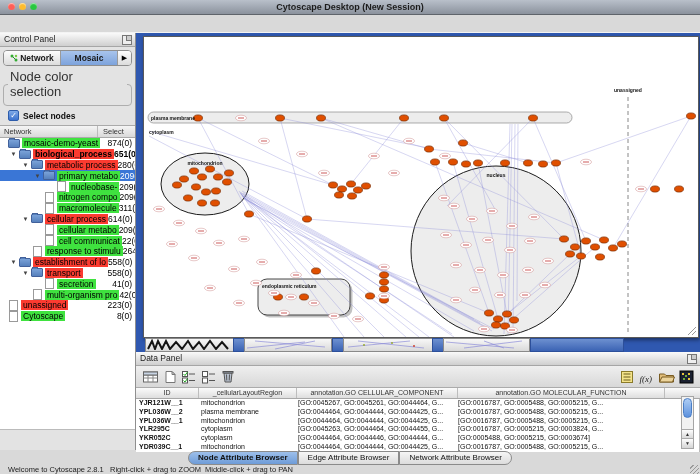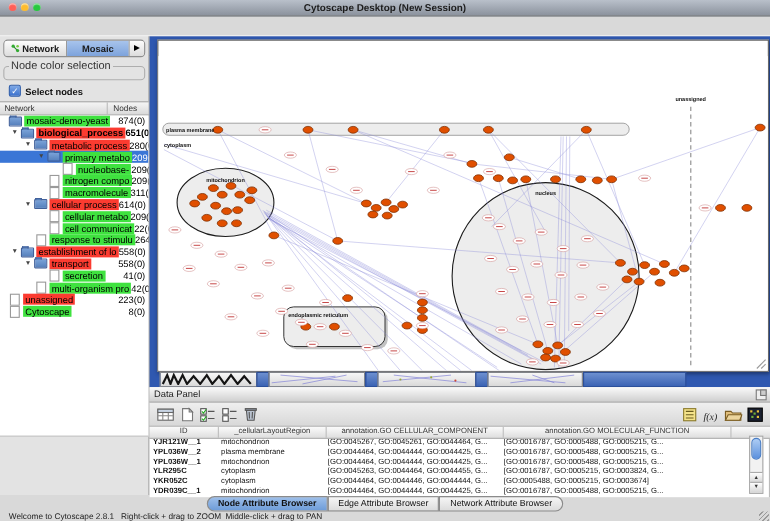--- a/index.html
+++ b/index.html
@@ -26,21 +26,21 @@
   .panel-head{height:13px;background:linear-gradient(#fafafa,#cfcfcf);border-bottom:1px solid #a6a6a6;
       font-size:8.5px;color:#222;line-height:13px;padding-left:4px;position:relative}
   .float-ic{position:absolute;right:3px;top:2px;width:8px;height:8px;border:1px solid #777;background:#eee}
   .float-ic::after{content:"";position:absolute;right:-1px;top:-1px;width:4px;height:4px;border:1px solid #777;background:#ccc}
   #cp-tabs{display:flex;margin:3px 3px 2px 3px;height:14px;border:1px solid #8e8e8e;border-radius:4px;overflow:hidden;background:#e8e8e8}
   .cp-tab{flex:1;font-size:8.5px;font-weight:bold;color:#1a1a1a;text-align:center;line-height:14px;
       background:linear-gradient(#fdfdfd,#dcdcdc);border-right:1px solid #9a9a9a;display:flex;align-items:center;justify-content:center;gap:2px}
   .cp-tab.active{background:linear-gradient(#a8c4ec,#7da3dc)}
   .cp-tab-more{width:13px;font-size:7px;text-align:center;line-height:14px;background:linear-gradient(#fdfdfd,#dcdcdc)}
   fieldset{margin:3px 3px;border:1px solid #aeaeae;border-radius:4px;padding:2px 4px 4px 4px}
-  legend{font-size:10px;color:#333;padding:0 2px}
+  legend{font-size:13px;color:#333;padding:0 2px}
   #combo{height:14px;display:flex;align-items:center;background:#fff;border:1px solid #979797;border-radius:3px;overflow:hidden}
   #combo .val{flex:1;font-size:8.5px;padding-left:5px;color:#111;white-space:nowrap}
   #combo .stepper{width:12px;height:100%;background:linear-gradient(#8fb4ea,#4f80cf);color:#fff;
       font-size:4.5px;line-height:4.5px;display:flex;flex-direction:column;align-items:center;justify-content:center}
   #selrow{display:flex;align-items:center;gap:4px;margin:4px 0 4px 8px}
   #selrow .cb{width:9px;height:9px;border-radius:2px;background:linear-gradient(#7fa9e6,#3c72ce);border:1px solid #2d5cab;
       color:#fff;font-size:8px;line-height:9px;text-align:center}
   #selrow .cbl{font-size:8.5px;font-weight:bold;color:#111}
   #tree-head{display:flex;height:11px;background:linear-gradient(#f5f5f5,#d9d9d9);border-top:1px solid #aaa;border-bottom:1px solid #aaa;
       font-size:7.5px;color:#333;line-height:11px}
@@ -211,20 +211,24 @@
         <rect x="2.5" y="1.5" width="9" height="12" fill="#fff" stroke="#888"></rect>
         <line x1="4.5" y1="4" x2="9.5" y2="4" stroke="#aaa"></line>
         <line x1="4.5" y1="6" x2="9.5" y2="6" stroke="#aaa"></line>
         <circle cx="11" cy="10.5" r="3" fill="#8893a8" stroke="#4c566b"></circle>
         <circle cx="11" cy="10.5" r="1.1" fill="#fff"></circle>
       </svg>
     </span>
 </div>
 
 <div id="control-panel" class="abs">
+  <div class="panel-head">
+    <span>Control Panel</span>
+    <span class="float-ic"></span>
+  </div>
   <div id="cp-tabs">
     <div class="cp-tab">
       <svg width="8" height="8">
           <line x1="2" y1="2" x2="6" y2="6" stroke="#2a8a2a"></line>
           <circle cx="2" cy="2" r="1.5" fill="#33aa33"></circle>
           <circle cx="6" cy="6" r="1.5" fill="#33aa33"></circle>
           <circle cx="6" cy="2" r="1.2" fill="#77cc44"></circle>
         </svg>
       <span>Network</span>
     </div>
@@ -235,21 +239,21 @@
   </div>
   <fieldset>
     <legend>Node color selection</legend>
   </fieldset>
   <div id="selrow">
     <span class="cb">✓</span>
     <span class="cbl">Select nodes</span>
   </div>
   <div id="tree-head">
     <div class="c1">Network</div>
-    <div class="c2">Nodes</div>
+    <div class="c2">Select</div>
   </div>
   <div id="tree">
       <div class="tree-row" style="padding-left: 8px;">
         <span class="fico"></span>
         <span class="lbl hl-green">mosaic-demo-yeast</span>
         <span class="count">874(0)</span>
       </div>
       <div class="tree-row" style="padding-left: 8px; font-weight: bold;">
         <span class="arrow">▼</span>
         <span class="fico"></span>

